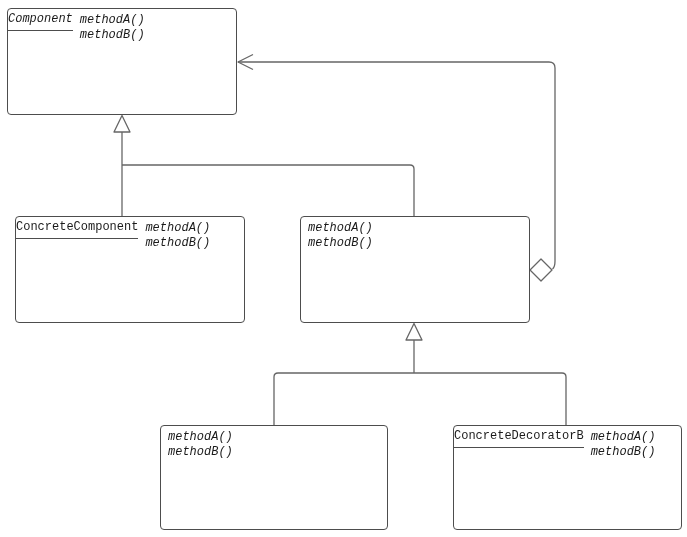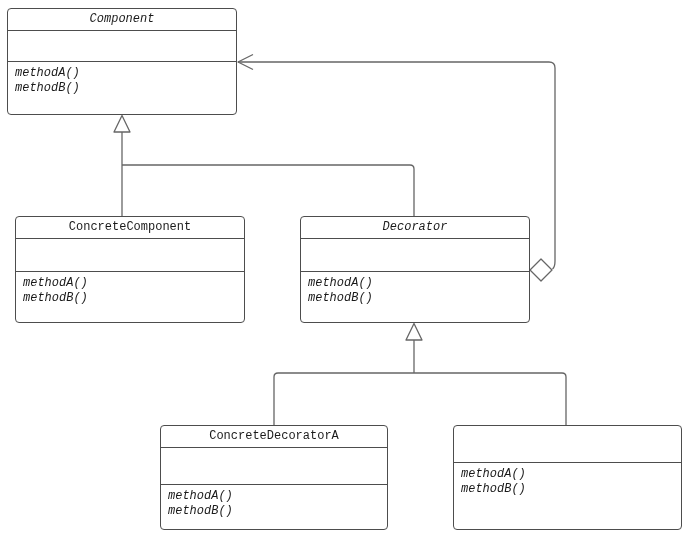--- a/index.html
+++ b/index.html
@@ -24,21 +24,21 @@
     width: 687px;
     height: 537px;
   }
   .class-box {
     position: absolute;
     box-sizing: border-box;
     border: 1.5px solid #4d4d4d;
     border-radius: 4px;
     background: #ffffff;
     display: flex;
-    flex-direction: column;
+    flex-direction: row;
   }
   .sec-name {
     height: 20.5px;
     line-height: 20.5px;
     text-align: center;
     border-bottom: 1.5px solid #4d4d4d;
     white-space: nowrap;
     overflow: hidden;
   }
   .abstract .sec-name {
@@ -115,29 +115,28 @@
     <div class="sec-methods"><div>methodA()</div><div>methodB()</div></div>
   </div>
 
   <div id="cls-concrete-component" class="class-box">
     <div class="sec-name">ConcreteComponent</div>
     <div class="sec-attrs"></div>
     <div class="sec-methods"><div>methodA()</div><div>methodB()</div></div>
   </div>
 
   <div id="cls-decorator" class="class-box abstract">
-    <div class="sec-name">Decorator</div>
     <div class="sec-attrs"></div>
     <div class="sec-methods"><div>methodA()</div><div>methodB()</div></div>
   </div>
 
   <div id="cls-concrete-decorator-a" class="class-box">
-    <div class="sec-name">ConcreteDecoratorA</div>
     <div class="sec-attrs"></div>
     <div class="sec-methods"><div>methodA()</div><div>methodB()</div></div>
   </div>
 
   <div id="cls-concrete-decorator-b" class="class-box">
+    <div class="sec-name">ConcreteDecoratorB</div>
     <div class="sec-attrs"></div>
     <div class="sec-methods"><div>methodA()</div><div>methodB()</div></div>
   </div>
 
 </div>
 
 </body></html>

